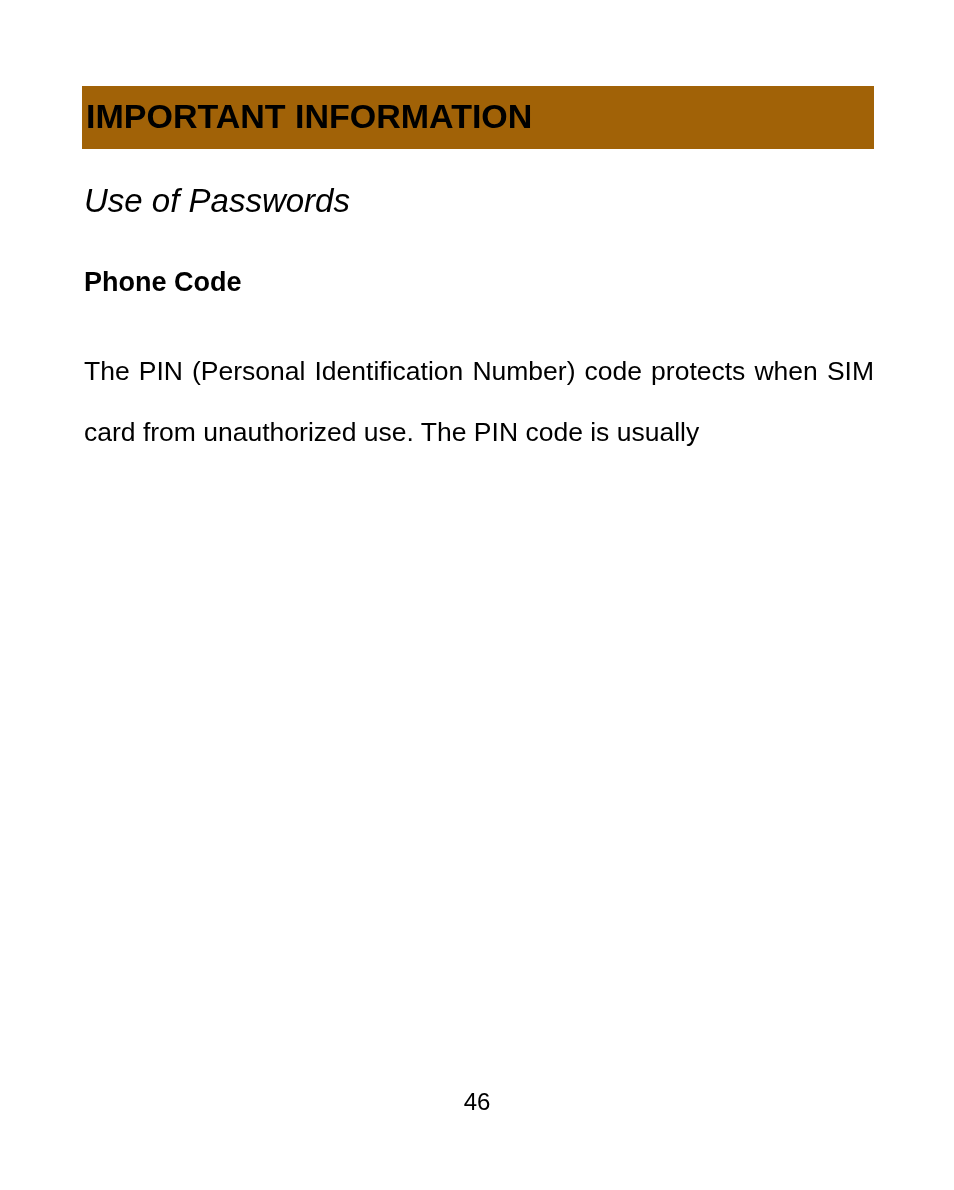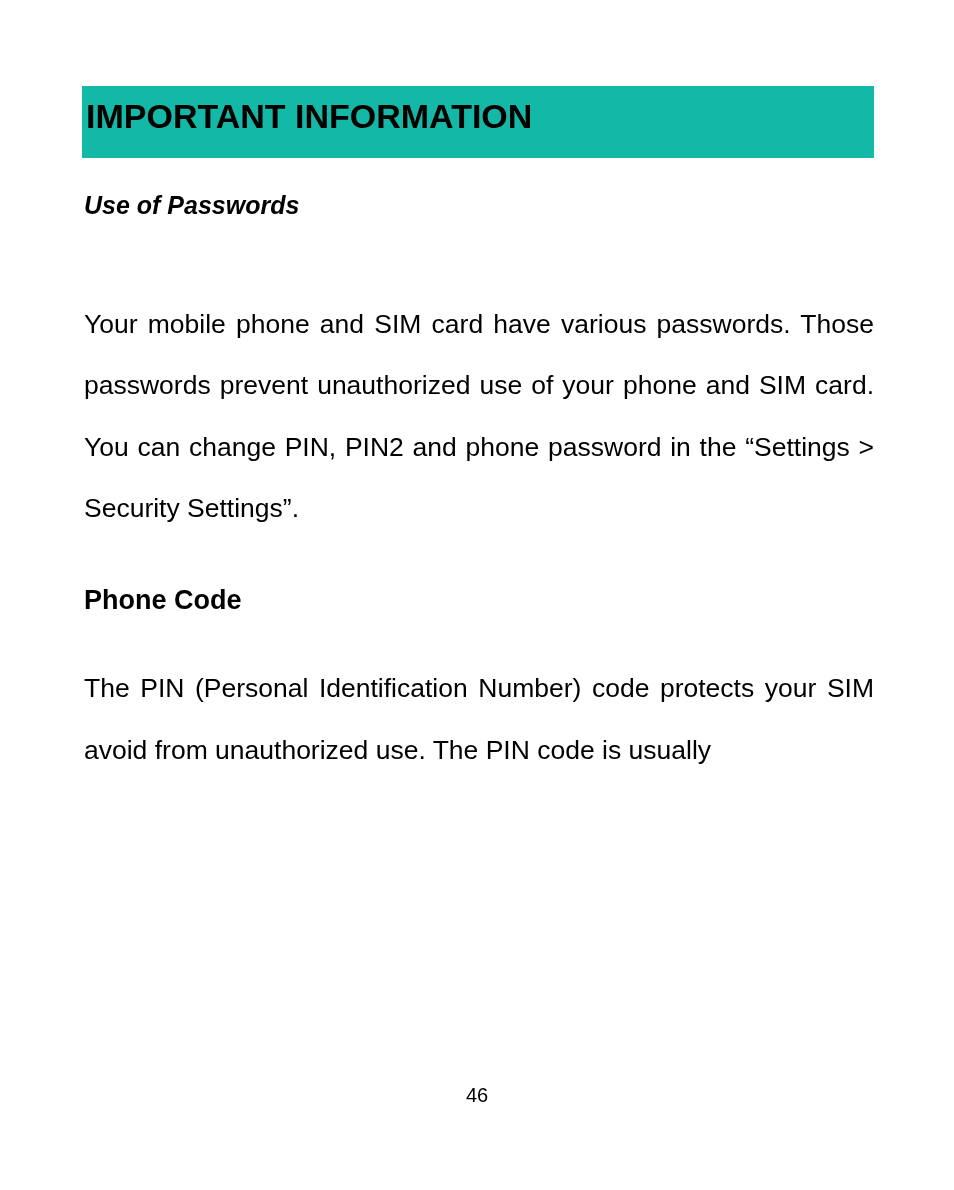--- a/index.html
+++ b/index.html
@@ -12,32 +12,32 @@
       height: 1190px;
       background: #ffffff;
       font-family: Arial, Helvetica, sans-serif;
       color: #000000;
       position: relative;
     }
     .content {
       padding: 86px 80px 0 82px;
     }
     .main-heading {
-      background: #14b8a6;
+      background: #a16207;
       font-size: 34px;
       font-weight: bold;
-      padding: 10px 4px 21px 4px;
+      padding: 10px 4px 12px 4px;
       margin-bottom: 32px;
       line-height: 1.2;
     }
     .section-heading {
-      font-size: 25px;
+      font-size: 33px;
       font-style: italic;
-      font-weight: bold;
-      margin-bottom: 74px;
+      font-weight: normal;
+      margin-bottom: 46px;
       padding-left: 2px;
       line-height: 1.2;
     }
     .sub-heading {
       font-size: 27px;
       font-weight: bold;
       margin-bottom: 42px;
       padding-left: 2px;
       line-height: 1.2;
       margin-top: 44px;
@@ -50,31 +50,30 @@
       margin-bottom: 40px;
     }
     .body-text-last {
       font-size: 26.5px;
       line-height: 2.32;
       text-align: justify;
       padding-left: 2px;
     }
     .page-number {
       position: absolute;
-      bottom: 83px;
+      bottom: 74px;
       left: 0;
       right: 0;
       text-align: center;
-      font-size: 20px;
+      font-size: 24px;
     }
   </style>
 </head>
 <body>
 
 <div class="content">
   <h1 class="main-heading">IMPORTANT INFORMATION</h1>
   <h2 class="section-heading">Use of Passwords</h2>
-  <p class="body-text">Your mobile phone and SIM card have various passwords. Those passwords prevent unauthorized use of your phone and SIM card. You can change PIN, PIN2 and phone password in the “Settings &gt; Security Settings”.</p>
   <h3 class="sub-heading">Phone Code</h3>
-  <p class="body-text-last">The PIN (Personal Identification Number) code protects your SIM avoid from unauthorized use. The PIN code is usually</p>
+  <p class="body-text-last">The PIN (Personal Identification Number) code protects when SIM card from unauthorized use. The PIN code is usually</p>
 </div>
 
 <div class="page-number">46</div>
 
 </body></html>

